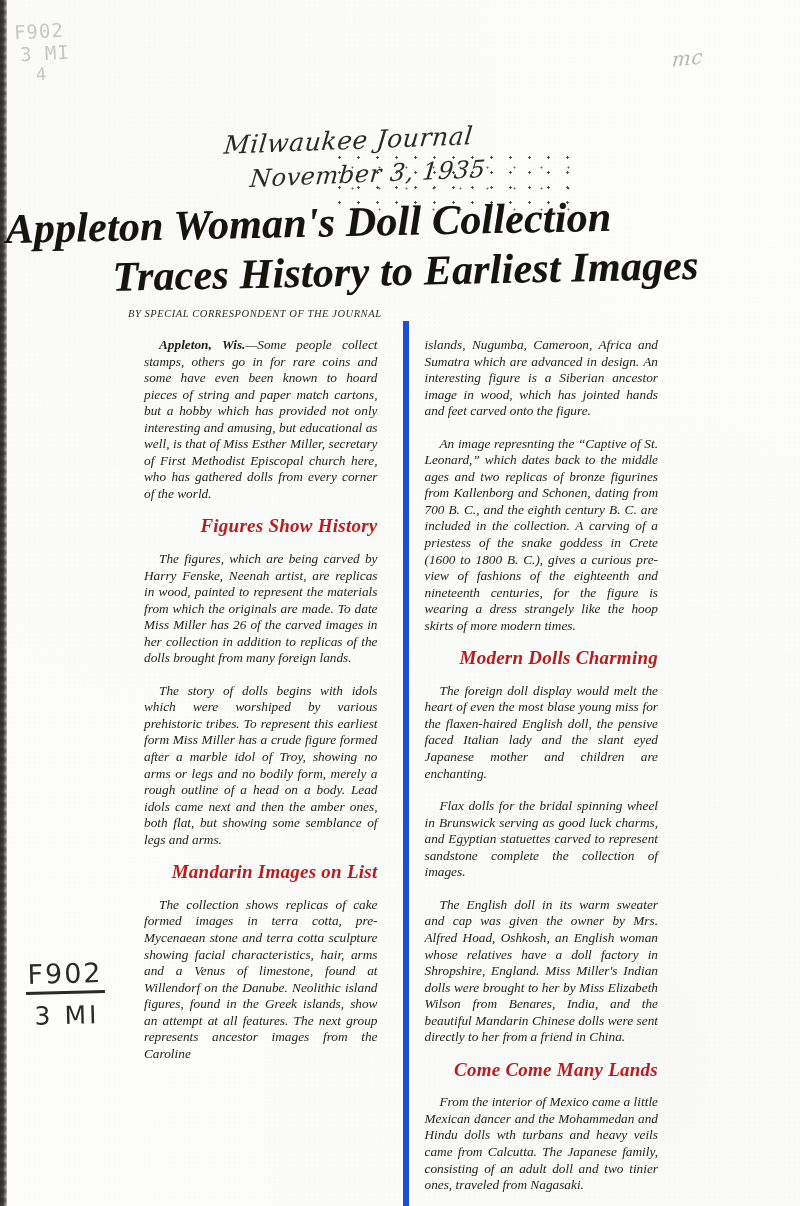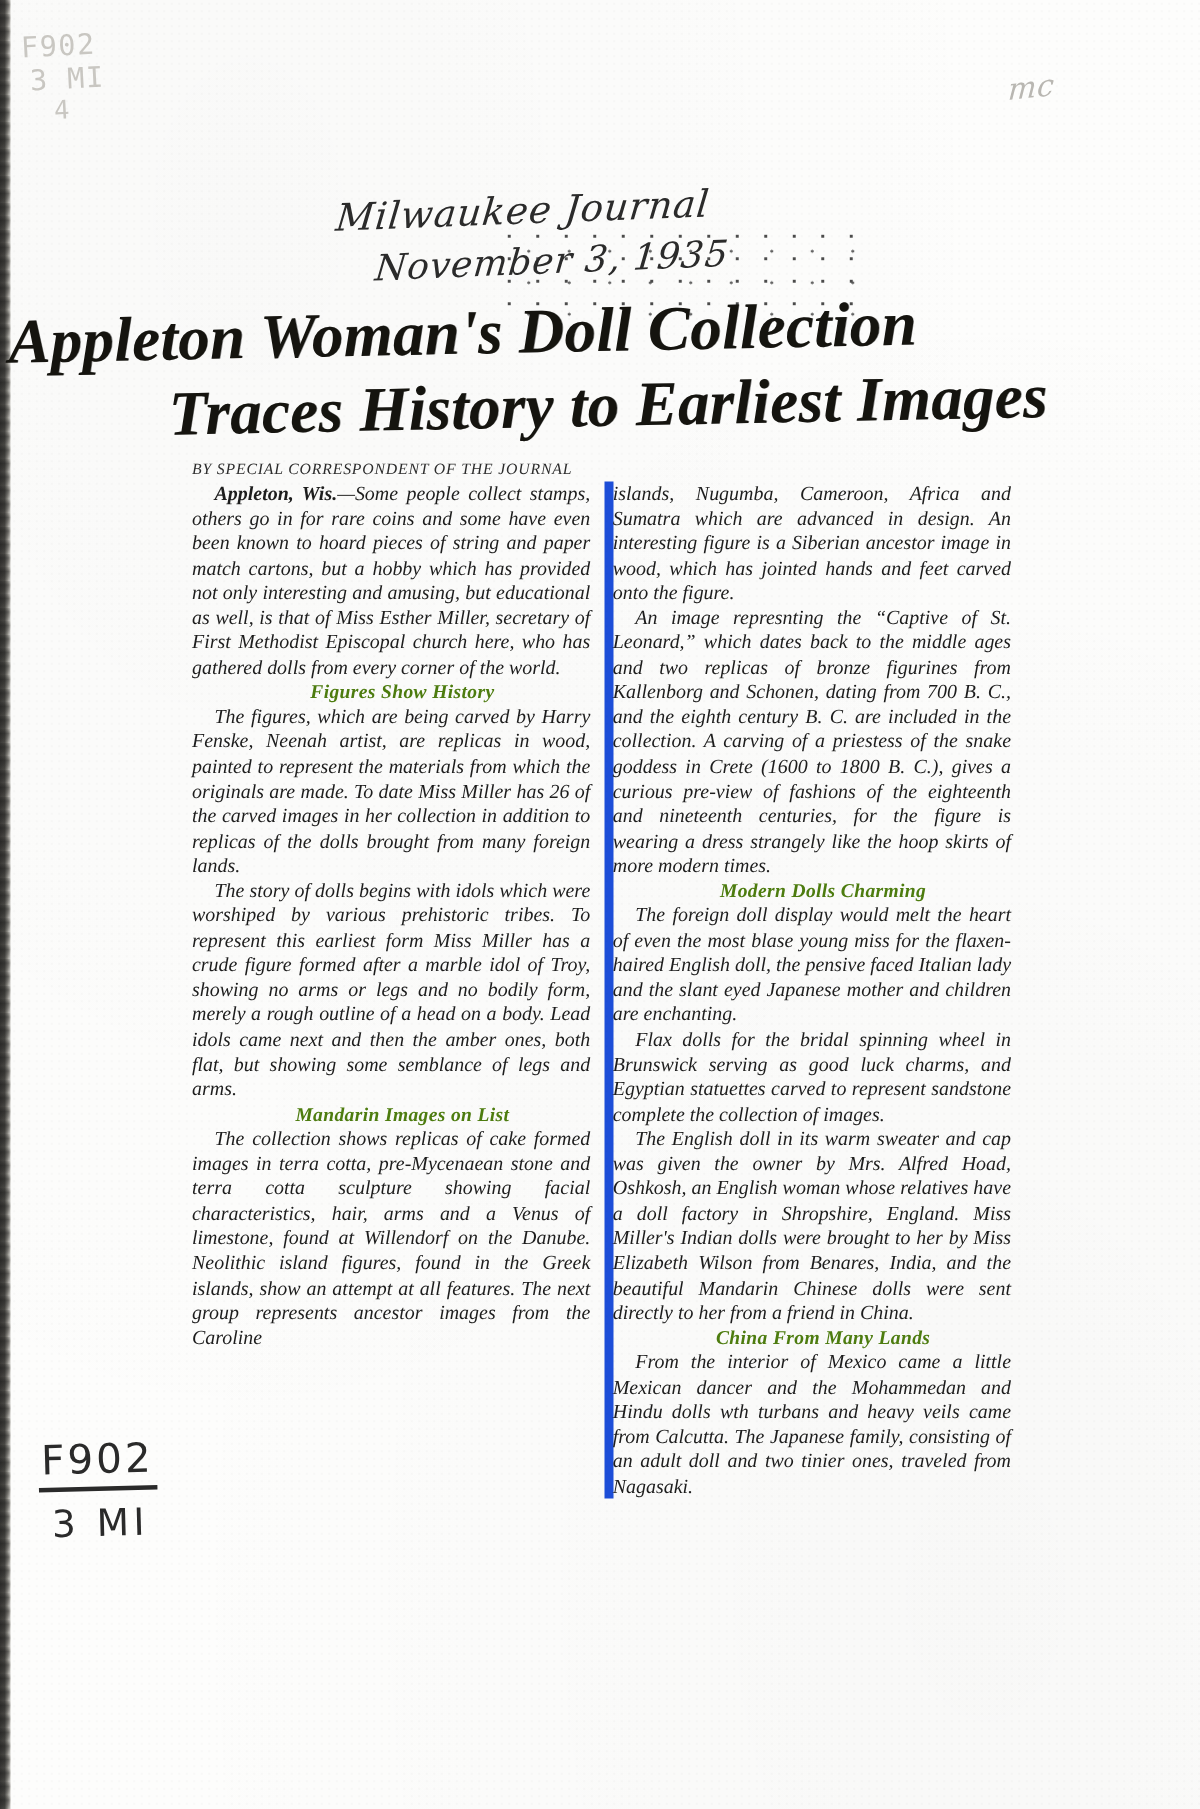--- a/index.html
+++ b/index.html
@@ -155,33 +155,33 @@
     width: 268px;
     font-size: 13.3px;
     line-height: 16.55px;
     text-align: justify;
     color: #1d1d1d;
     hyphens: manual;
   }
   .col-left  { padding-right: 9px; }
   .col-right { border-left: 6px solid #1d4ed8; }
   .col p {
-    margin: 0;
+    margin: 16px;
     text-indent: 15px;
   }
   .col p.noindent { text-indent: 0; }
   .lede { font-weight: 700; }
   .subhead {
-    text-align: center;
+    text-align: right;
     font-weight: 700;
-    font-size: 13px;
+    font-size: 19px;
     letter-spacing: .25px;
     margin: 7px 0 3px 0;
     text-indent: 0;
-    color: #4d7c0f;
+    color: #b91c1c;
   }
   .col p + p { margin-top: 0; }
 
   
   .grain{
     position:absolute; left:7px; top:0; right:0; bottom:0;
     pointer-events:none;
     background-image:
       radial-gradient(circle, rgba(0,0,0,.045) 0.5px, transparent 0.7px);
     background-size: 5px 5px;
@@ -226,21 +226,21 @@
         <p>The collection shows replicas of cake formed images in terra cotta, pre-Mycenaean stone and terra cotta sculpture showing facial characteristics, hair, arms and a Venus of limestone, found at Willendorf on the Danube. Neolithic island figures, found in the Greek islands, show an attempt at all features. The next group represents ancestor images from the Caroline</p>
       </div>
 
       <div class="col col-right">
         <p class="noindent">islands, Nugumba, Cameroon, Africa and Sumatra which are advanced in design. An interesting figure is a Siberian ancestor image in wood, which has jointed hands and feet carved onto the figure.</p>
         <p>An image represnting the “Captive of St. Leonard,” which dates back to the middle ages and two replicas of bronze figurines from Kallenborg and Schonen, dating from 700 B. C., and the eighth century B. C. are included in the collection. A carving of a priestess of the snake goddess in Crete (1600 to 1800 B. C.), gives a curious pre-view of fashions of the eighteenth and nineteenth centuries, for the figure is wearing a dress strangely like the hoop skirts of more modern times.</p>
         <p class="subhead">Modern Dolls Charming</p>
         <p>The foreign doll display would melt the heart of even the most blase young miss for the flaxen-haired English doll, the pensive faced Italian lady and the slant eyed Japanese mother and children are enchanting.</p>
         <p>Flax dolls for the bridal spinning wheel in Brunswick serving as good luck charms, and Egyptian statuettes carved to represent sandstone complete the collection of images.</p>
         <p>The English doll in its warm sweater and cap was given the owner by Mrs. Alfred Hoad, Oshkosh, an English woman whose relatives have a doll factory in Shropshire, England. Miss Miller's Indian dolls were brought to her by Miss Elizabeth Wilson from Benares, India, and the beautiful Mandarin Chinese dolls were sent directly to her from a friend in China.</p>
-        <p class="subhead">China From Many Lands</p>
+        <p class="subhead">Come Come Many Lands</p>
         <p>From the interior of Mexico came a little Mexican dancer and the Mohammedan and Hindu dolls wth turbans and heavy veils came from Calcutta. The Japanese family, consisting of an adult doll and two tinier ones, traveled from Nagasaki.</p>
       </div>
 
     </div>
   </div>
 
   <div id="call-number">
     <span class="cn-top">F902</span>
     <span class="cn-bottom">3 MI</span>
   </div>

